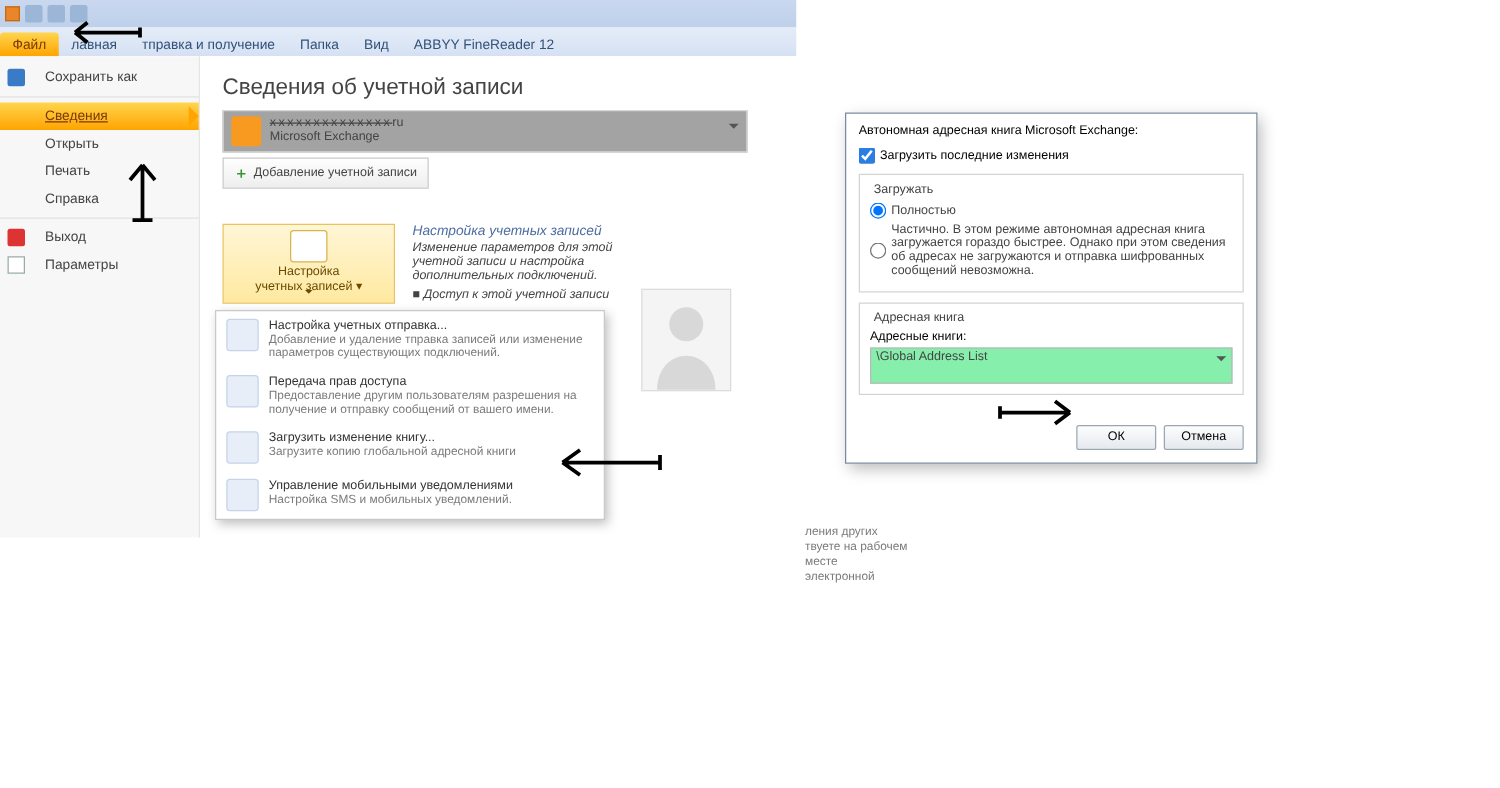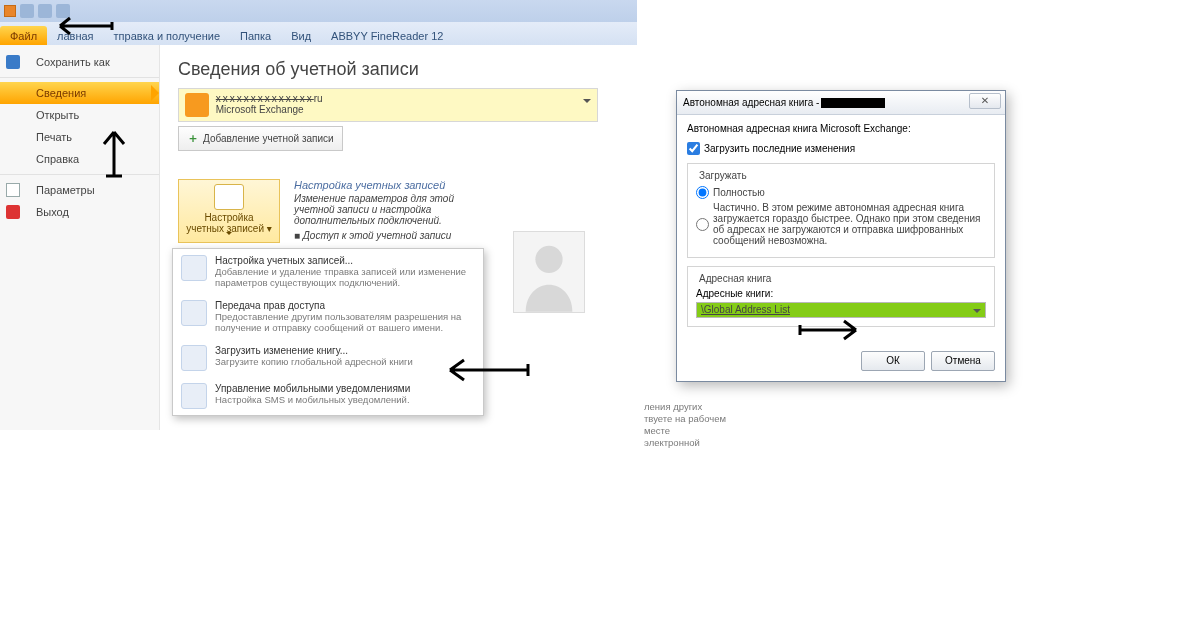--- a/index.html
+++ b/index.html
@@ -11,72 +11,72 @@
   .qat .brand { width:12px; height:12px; background:#e9852a; border:1px solid #c46a15; }
   .qat .qticon { width:14px; height:14px; background:#9cb6d8; border-radius:2px; }
 
   .ribbon-tabs { height:23px; background:linear-gradient(#e4ecf8,#d5e1f3); display:flex; align-items:flex-end; font-size:11px; color:#32527a; }
   .ribbon-tab { padding:4px 10px 3px; cursor:default; }
   .ribbon-tab.active { background:#ffb100; background:linear-gradient(#ffd54e,#ffa400); color:#7a3a00; border-radius:3px 3px 0 0; }
 
   .backstage { display:flex; height:calc(100% - 45px); background:#fff; }
   .backstage-nav { width:160px; background:#f7f7f7; border-right:1px solid #e5e5e5; padding-top:6px; font-size:11px; color:#444; }
   .nav-item { padding:5px 10px 5px 36px; position:relative; cursor:default; }
-  .nav-item.selected { background:linear-gradient(#ffd54e,#ffa400); color:#7a3a00; font-weight:400; }
+  .nav-item.selected { background:linear-gradient(#ffd54e,#ffa400); color:#7a3a00; font-weight:400;text-decoration:underline; }
   .nav-item.selected::after { content:""; position:absolute; right:-8px; top:50%; margin-top:-8px; border:8px solid transparent; border-left-color:#ffa400; }
   .nav-sep { height:1px; background:#e2e2e2; margin:4px 0; }
   .nav-item .nicon { position:absolute; left:6px; top:4px; width:14px; height:14px; }
   .nicon.save { background:#3a7bc8; border-radius:2px; }
   .nicon.params { background:#fff; border:1px solid #9aa; }
   .nicon.exit { background:#d33; border-radius:2px; }
 
   .backstage-body { flex:1; padding:14px 18px; position:relative; }
   .page-title { font-size:18px; color:#444; margin:0 0 8px; font-weight:400; }
-  .account-box { border:1px solid #d7d7d7; background:#fef9c3; padding:4px 6px; width:420px; font-size:10px; color:#444; position:relative; }
+  .account-box { border:1px solid #d7d7d7; background:#a3a3a3; padding:4px 6px; width:420px; font-size:10px; color:#444; position:relative; }
   .acc-icon { width:24px; height:24px; background:#f79a1f; display:inline-block; vertical-align:top; border-radius:3px; margin-right:4px; }
   .acc-text { display:inline-block; vertical-align:top; }
   .acc-email { text-decoration:line-through; letter-spacing:2px; }
   .acc-drop { position:absolute; right:6px; top:10px; border:4px solid transparent; border-top-color:#555; }
   .add-account-btn { margin-top:4px; border:1px solid #c9c9c9; background:linear-gradient(#fefefe,#eee); padding:3px 8px; font-size:10px; color:#3a6; display:inline-flex; align-items:center; gap:4px; cursor:default; }
   .add-account-btn .plus { color:#3a923a; font-weight:700; font-size:12px; }
   .add-account-btn span.lbl { color:#444; }
 
   .section-row { display:flex; margin-top:28px; gap:14px; }
-  .big-btn { width:102px; height:64px; border:1px solid #e9c35a; background:linear-gradient(#fff6d6,#ffe9a0); text-align:center; font-size:10px; color:#6a4b00; padding-top:4px; position:relative; cursor:default; }
+  .big-btn { width:138px; height:64px; border:1px solid #e9c35a; background:linear-gradient(#fff6d6,#ffe9a0); text-align:center; font-size:10px; color:#6a4b00; padding-top:4px; position:relative; cursor:default; }
   .big-btn .bicon { width:30px; height:26px; background:#fff; border:1px solid #d8b44a; margin:0 auto 2px; border-radius:3px; }
   .big-btn .dd { position:absolute; bottom:4px; left:50%; margin-left:-3px; border:3px solid transparent; border-top-color:#6a4b00; }
   .section-text { font-size:10px; color:#444;font-style:italic; }
   .section-text .st-title { font-size:11px; color:#4b6da1; font-weight:400; margin-bottom:2px; }
   .avatar { width:72px; height:82px; border:1px solid #dcdcdc; background:#f4f4f4; position:absolute; right:52px; top:186px; }
   .avatar svg { width:100%; height:100%; }
 
   .dropdown { position:absolute; left:172px; top:248px; width:312px; background:#fff; border:1px solid #c9c9c9; box-shadow:2px 3px 8px rgba(0,0,0,.25); font-size:10px; color:#444; z-index:5; }
   .dd-item { display:flex; gap:8px; padding:6px 8px; cursor:default; }
   .dd-item .dicon { width:26px; height:26px; flex:0 0 26px; background:#e8eef7; border:1px solid #c4d4ea; border-radius:3px; }
   .dd-item .dtext .dtitle { color:#333; }
   .dd-item .dtext .dsub { color:#7a7a7a; font-size:9.5px; }
   
-  .behind-text { position:absolute; left:484px; top:356px; width:150px; font-size:9.5px; color:#7a7a7a; line-height:1.25; }
+  .behind-text { position:absolute; left:484px; top:375px; width:150px; font-size:9.5px; color:#7a7a7a; line-height:1.25; }
 
   
   .dialog { position:absolute; left:676px; top:90px; width:330px; background:#fff; border:1px solid #7a8aa0; box-shadow:3px 4px 12px rgba(0,0,0,.28); font-size:10px; }
   .dlg-title { height:24px; background:linear-gradient(#fefefe,#e8ecf2); border-bottom:1px solid #c8d0db; display:flex; align-items:center; padding:0 6px; position:relative; }
   .dlg-title .scribble { display:inline-block; width:64px; height:10px; background:#000; margin-left:2px; }
   .dlg-title .xbtn { position:absolute; right:4px; top:2px; width:32px; height:16px; border:1px solid #b6bfcb; background:linear-gradient(#fefefe,#e4e8ee); text-align:center; font-size:10px; line-height:14px; color:#555; border-radius:2px; cursor:default; }
   .dlg-body { padding:8px 10px 10px; }
   .dlg-row { margin-bottom:8px; }
   .chk { display:flex; align-items:center; gap:4px; }
   .chk input { accent-color:#2a7de1; margin:0; }
   .fieldset { border:1px solid #d4d4d4; padding:18px 8px 8px; margin-bottom:8px; }
   .fieldset .legend { font-size:10px; color:#444; position:relative; top:-12px; background:#fff; padding:0 3px; display:inline-block; }
   .fieldset .body { margin-top:-8px; }
   .radio-row { display:flex; align-items:center; gap:4px; margin-bottom:3px; }
   .radio-row input { margin:1px 0 0; }
   .radio-row label { flex:1; color:#444; }
-  .combo { width:100%; height:16px; border:1px solid #b9b9b9; background:#84cc16; padding:1px 4px; font-size:10px; color:#444; position:relative;text-decoration:underline; }
+  .combo { width:100%; height:29px; border:1px solid #b9b9b9; background:#86efac; padding:1px 4px; font-size:10px; color:#444; position:relative; }
   .combo .caret { position:absolute; right:4px; top:6px; border:4px solid transparent; border-top-color:#555; }
   .dlg-buttons { display:flex; justify-content:flex-end; gap:6px; padding:6px 10px 10px; }
   .dlg-btn { width:64px; height:20px; border:1px solid #9ca6b3; background:linear-gradient(#fdfdfd,#e5e9ee); font-size:10px; text-align:center; line-height:18px; cursor:default; border-radius:2px; }
 
   
   .anno { position:absolute; z-index:20; stroke:#000; fill:#000; }
 </style>
 </head>
 <body>
 
@@ -98,22 +98,22 @@
 
   <div class="backstage">
     <div class="backstage-nav">
       <div class="nav-item"><span class="nicon save"></span><span>Сохранить как</span></div>
       <div class="nav-sep"></div>
       <div class="nav-item selected">Сведения</div>
       <div class="nav-item">Открыть</div>
       <div class="nav-item">Печать</div>
       <div class="nav-item">Справка</div>
       <div class="nav-sep"></div>
+      <div class="nav-item"><span class="nicon exit"></span><span>Выход</span></div>
       <div class="nav-item"><span class="nicon params"></span><span>Параметры</span></div>
-      <div class="nav-item"><span class="nicon exit"></span><span>Выход</span></div>
     </div>
 
     <div class="backstage-body">
       <h1 class="page-title">Сведения об учетной записи</h1>
 
       <div class="account-box">
         <span class="acc-icon"></span>
         <span class="acc-text">
           <span class="acc-email">xxxxxxxxxxxxxx</span><span>ru</span><br>
           <span>Microsoft Exchange</span>
@@ -155,21 +155,21 @@
         <div>месте</div>
         <div>электронной</div>
       </div>
     </div>
   </div>
 
   <div class="dropdown">
     <div class="dd-item">
       <div class="dicon"></div>
       <div class="dtext">
-          <div class="dtitle">Настройка учетных записей...</div>
+          <div class="dtitle">Настройка учетных отправка...</div>
           <div class="dsub">Добавление и удаление тправка записей или изменение параметров существующих подключений.</div>
         </div>
     </div>
     <div class="dd-item">
       <div class="dicon"></div>
       <div class="dtext">
           <div class="dtitle">Передача прав доступа</div>
           <div class="dsub">Предоставление другим пользователям разрешения на получение и отправку сообщений от вашего имени.</div>
         </div>
     </div>
@@ -184,25 +184,20 @@
       <div class="dicon"></div>
       <div class="dtext">
           <div class="dtitle">Управление мобильными уведомлениями</div>
           <div class="dsub">Настройка SMS и мобильных уведомлений.</div>
         </div>
     </div>
   </div>
 </div>
 
 <div class="dialog">
-  <div class="dlg-title">
-    <span>Автономная адресная книга -</span>
-    <span class="scribble"></span>
-    <span class="xbtn">✕</span>
-  </div>
   <div class="dlg-body">
     <div class="dlg-row">Автономная адресная книга Microsoft Exchange:</div>
     <div class="dlg-row chk">
       <input type="checkbox" checked="" style="">
       <label>Загрузить последние изменения</label>
     </div>
 
     <div class="fieldset">
       <span class="legend">Загружать</span>
       <div class="body">

